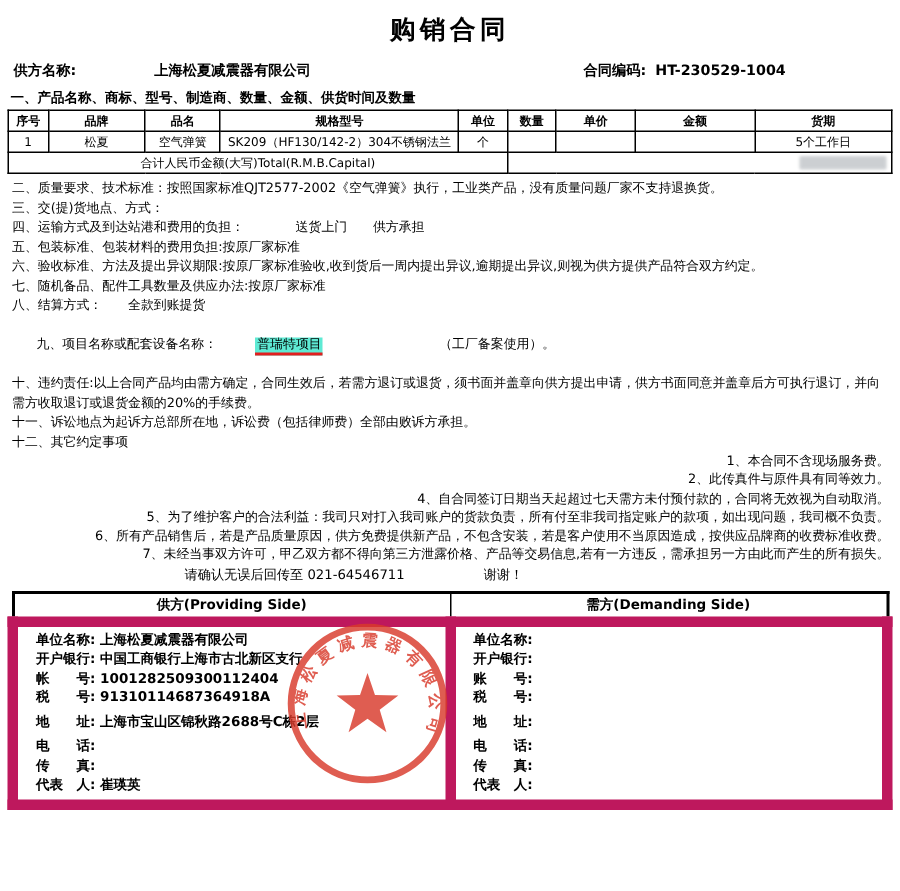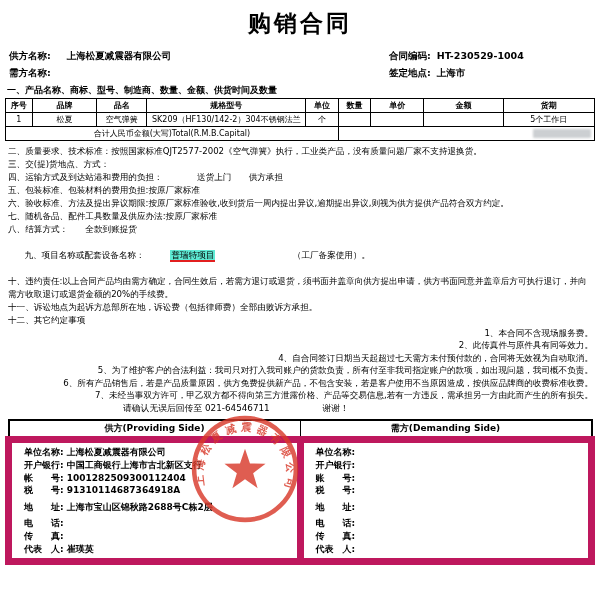--- a/index.html
+++ b/index.html
@@ -2,23 +2,23 @@
 <html><head>
 <meta charset="utf-8">
 <style>
   * { margin:0; padding:0; box-sizing:border-box; }
   html,body { background:#fff; }
   .page {
     width:600px; height:594px; position:relative; background:#fff;
     font-family:"DejaVu Sans","Liberation Sans",sans-serif;
     color:#000; font-size:8.5px; padding:6px 5px 0 5px; overflow:hidden;
   }
-  .title { text-align:center; font-size:23px; font-weight:bold; letter-spacing:3px; margin:2px 0 8px 0; }
+  .title { text-align:center; font-size:17px; font-weight:bold; letter-spacing:3px; margin:2px 0 8px 0; }
   .hdr-row { display:flex; justify-content:space-between; font-weight:bold; font-size:9.5px; line-height:17px; padding:0 10px 0 4px; }
-  .hdr-left { display:flex; }
+  .hdr-left { display:flex;gap:36px; }
   .hdr-left .val { margin-left:16px; }
   .hdr-right { width:196px; display:flex; }
   .hdr-right .val { margin-left:6px; }
   .sec-title { font-weight:bold; font-size:9px; margin:3px 0 1px 2px; }
 
   table.prod { width:100%; border-collapse:collapse; border:1.5px solid #000; table-layout:fixed; }
   table.prod th, table.prod td { border:1px solid #000; text-align:center; font-size:8px; padding:1px 0; height:12px; overflow:hidden; white-space:nowrap; }
   table.prod th { font-weight:bold; }
   .total-label { font-weight:bold; font-size:9px; }
   .capital-cell { font-size:8.3px; }
@@ -52,30 +52,20 @@
     <div class="hdr-left">
       <span>供方名称:</span>
       <span class="val">上海松夏减震器有限公司</span>
     </div>
     <div class="hdr-right">
       <span>合同编码:</span>
       <span class="val">HT-230529-1004</span>
     </div>
   </div>
 
-  <div class="hdr-row">
-    <div class="hdr-left">
-      <span>需方名称:</span>
-      <span class="val"></span>
-    </div>
-    <div class="hdr-right">
-      <span>签定地点:</span>
-      <span class="val">上海市</span>
-    </div>
-  </div>
 
   <div class="sec-title">一、产品名称、商标、型号、制造商、数量、金额、供货时间及数量</div>
 
   <table class="prod">
     <colgroup>
       <col style="width:4.5%">
         <col style="width:11%">
         <col style="width:8.5%">
         <col style="width:27%">
       <col style="width:5.5%">

